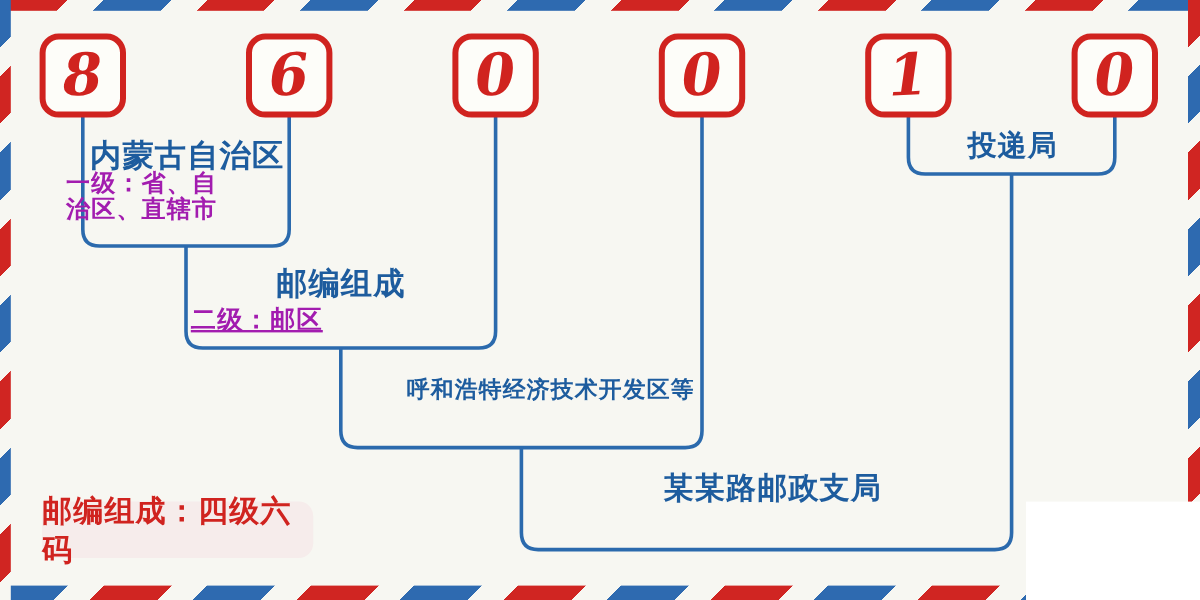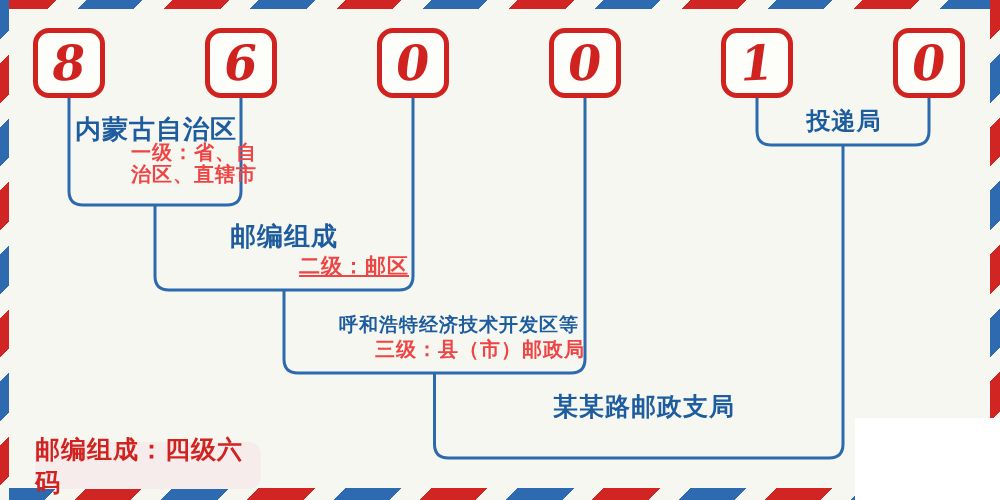--- a/index.html
+++ b/index.html
@@ -33,36 +33,36 @@
     display:flex;align-items:center;justify-content:center;
   }
   .b1{left:33px}.b2{left:205px}.b3{left:377px}.b4{left:549px}.b5{left:721px}.b6{left:893px}
   .digit{
     font-family:"DejaVu Serif",serif;font-style:italic;font-weight:700;
     font-size:48px;line-height:1;color:#d0231f;transform:rotate(-3deg);
   }
 
   
   .lvl-name{position:absolute;color:#1d5c9e;font-weight:700;text-align:center;letter-spacing:1px;}
-  .lvl-desc{position:absolute;color:#ef4444;font-weight:700;text-align:right;letter-spacing:1px;white-space:pre-line;}
+  .lvl-desc{position:absolute;color:#a21caf;font-weight:700;text-align:left;letter-spacing:1px;white-space:pre-line;}
   .n1{left:55px;top:112px;width:202px;font-size:26px;}
   .d1{left:55px;top:141px;width:202px;font-size:20px;line-height:22px;}
   .n2{left:159px;top:219px;width:250px;font-size:26px;}
   .d2{left:159px;top:252px;width:250px;font-size:21px;text-decoration:underline;}
   .n3{left:284px;top:312px;width:350px;font-size:19px;text-align:center;}
   .d3{left:284px;top:336px;width:301px;font-size:20px;}
   .n4{left:494px;top:390px;width:300px;font-size:25px;}
   .d4{left:494px;top:421px;width:300px;font-size:21px;}
   .n5{left:744px;top:105px;width:200px;font-size:24px;}
 
   
   .badge{
     position:absolute;left:35px;top:418px;width:226px;height:47px;
     background:#f6eceb;border-radius:12px;
-    display:flex;align-items:center;justify-content:center;margin-top:24px;
+    display:flex;align-items:center;justify-content:center;
   }
   .badge span{color:#d0231f;font-weight:700;font-size:25px;letter-spacing:1px;}
 </style>
 </head>
 <body>
 
 <div class="canvas">
 
   <div class="stripe stripe-top"></div>
   <div class="stripe stripe-bottom"></div>
@@ -98,21 +98,20 @@
   </div>
 
   <div class="lvl-name n1">内蒙古自治区</div>
   <div class="lvl-desc d1">一级：省、自
 治区、直辖市</div>
 
   <div class="lvl-name n2">邮编组成</div>
   <div class="lvl-desc d2">二级：邮区</div>
 
   <div class="lvl-name n3">呼和浩特经济技术开发区等</div>
-  <div class="lvl-desc d3">三级：县（市）邮政局</div>
 
   <div class="lvl-name n4">某某路邮政支局</div>
 
   <div class="lvl-name n5">投递局</div>
 
   <div class="badge">
     <span>邮编组成：四级六码</span>
   </div>
 
 </div>

